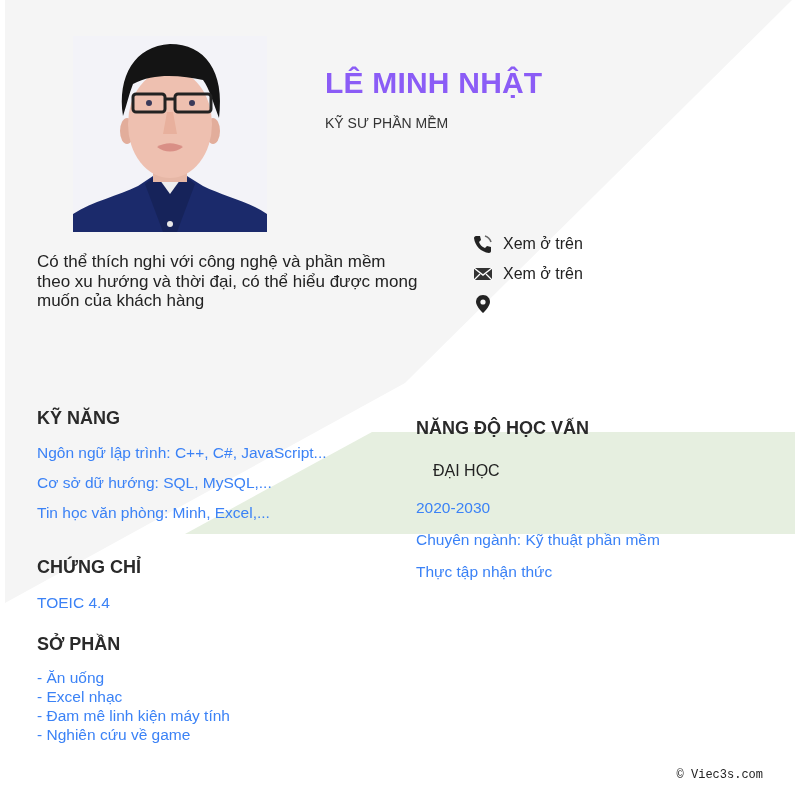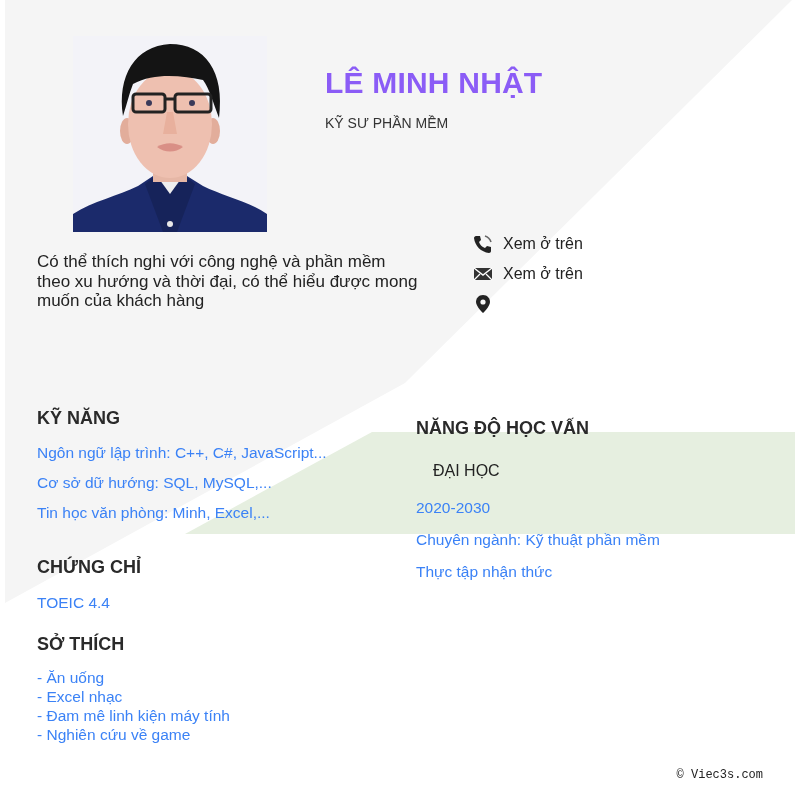--- a/index.html
+++ b/index.html
@@ -107,21 +107,21 @@
 </div>
 
 <div class="layer h2" style="left:37px; top:408px;">KỸ NĂNG</div>
 <div class="layer item" style="left:37px; top:444px;">Ngôn ngữ lập trình: C++, C#, JavaScript...</div>
 <div class="layer item" style="left:37px; top:474px;">Cơ sở dữ hướng: SQL, MySQL,...</div>
 <div class="layer item" style="left:37px; top:504px;">Tin học văn phòng: Minh, Excel,...</div>
 
 <div class="layer h2" style="left:37px; top:557px;">CHỨNG CHỈ</div>
 <div class="layer item" style="left:37px; top:594px;">TOEIC 4.4</div>
 
-<div class="layer h2" style="left:37px; top:634px;">SỞ THÍCH</div>
+<div class="layer h2" style="left:37px; top:634px;">SỞ PHẦN</div>
 <div class="layer item" style="left:37px; top:669px;">- Ăn uống</div>
 <div class="layer item" style="left:37px; top:688px;">- Excel nhạc</div>
 <div class="layer item" style="left:37px; top:707px;">- Đam mê linh kiện máy tính</div>
 <div class="layer item" style="left:37px; top:726px;">- Nghiên cứu về game</div>
 
 <div class="layer h2" style="left:416px; top:418px;">NĂNG ĐỘ HỌC VẤN</div>
 <div class="layer" style="left:416px; top:462px; font-size:16px; font-weight:normal; color:#222;margin-left:17px;">ĐẠI HỌC</div>
 <div class="layer item" style="left:416px; top:499px;">2020-2030</div>
 <div class="layer item" style="left:416px; top:531px;">Chuyên ngành: Kỹ thuật phần mềm</div>
 <div class="layer item" style="left:416px; top:563px;">Thực tập nhận thức</div>

